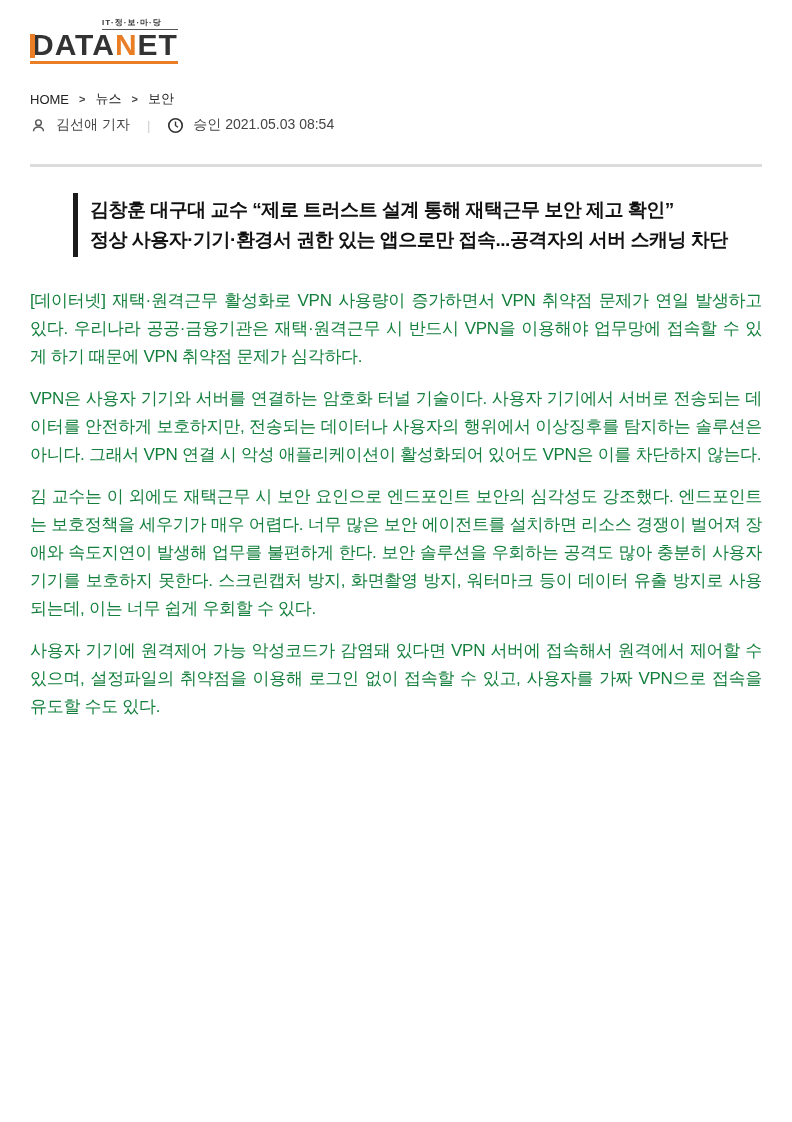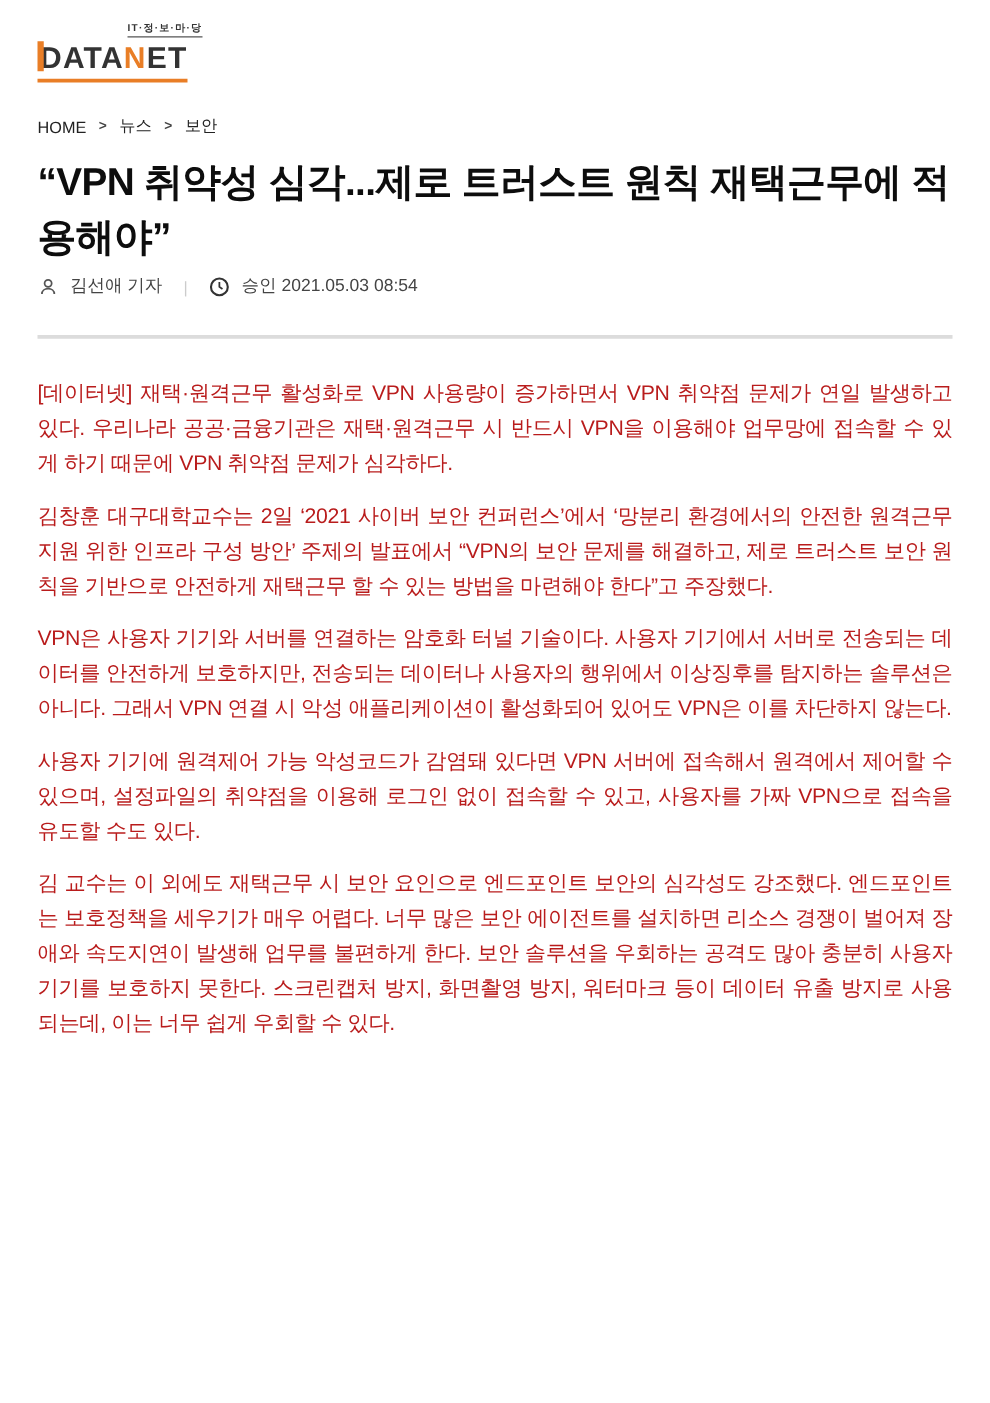--- a/index.html
+++ b/index.html
@@ -3,21 +3,21 @@
 <meta charset="utf-8">
 <style>
   html,body{margin:0;padding:0;background:#fff;}
   body{width:792px;min-height:1122px;font-family:"Liberation Sans","DejaVu Sans",sans-serif;color:#111;}
   .page{padding:16px 30px 40px 30px;box-sizing:border-box;}
 
   
   .logo{display:inline-block;text-decoration:none;cursor:pointer;margin-top:2px;}
   .logo-tagline{display:block;text-align:left;font-size:8px;letter-spacing:1px;color:#333;font-weight:bold;
     border-bottom:1px solid #555;padding-bottom:1px;margin-left:72px;line-height:10px;}
-  .logo-text{display:inline-block;font-weight:800;font-size:24px;letter-spacing:1px;line-height:30px;
+  .logo-text{display:inline-block;font-weight:800;font-size:30px;letter-spacing:1px;line-height:30px;
     border-bottom:3px solid #e97e26;padding-bottom:1px;font-family:"Liberation Sans",sans-serif;}
   .lg-dark{color:#333;}
   .lg-orange{color:#e97e26;}
   .logo-daccent{display:inline-block;width:5px;height:24px;background:#e97e26;vertical-align:baseline;
     margin-right:-3px;position:relative;top:3px;}
 
   
   .breadcrumb{margin-top:26px;font-size:13px;color:#222;display:flex;align-items:center;gap:10px;}
   .crumb{cursor:pointer;text-align:center;}
   .crumb-sep{color:#444;font-size:11px;font-weight:bold;}
@@ -35,21 +35,21 @@
   .rule{border:none;height:3px;background:#dcdcdc;margin:30px 0 0 0;}
 
   
   .subhead{margin:26px 0 0 43px;border-left:5px solid #1b1b1b;padding:2px 0 2px 12px;
     font-size:19px;line-height:30px;font-weight:700;color:#111;letter-spacing:-0.5px;word-break:break-all;}
   .subhead .sh-line{display:block;}
   .subhead .sh-line2{font-weight:600;}
 
   
   .body-text{margin-top:30px;}
-  .body-text p{margin:12px 0 14px 0;font-size:17px;line-height:28px;color:#b91c1c;
+  .body-text p{margin:12px 0 14px 0;font-size:17px;line-height:28px;color:#15803d;
     text-align:justify;word-break:break-all;letter-spacing:-0.3px;}
 </style>
 </head>
 <body>
 
 <div class="page">
 
   
   <a class="logo">
     <span class="logo-tagline">IT·정·보·마·당</span>
@@ -59,21 +59,20 @@
   
   <nav class="breadcrumb">
     <span class="crumb">HOME</span>
     <span class="crumb-sep">&gt;</span>
     <span class="crumb">뉴스</span>
     <span class="crumb-sep">&gt;</span>
     <span class="crumb">보안</span>
   </nav>
 
   
-  <h1 class="article-title">“VPN 취약성 심각...제로 트러스트 원칙 재택근무에 적용해야”</h1>
 
   
   <div class="byline">
     <span class="icon">
       <svg width="17" height="17" viewBox="0 0 24 24" fill="none" stroke="#555" stroke-width="2">
         <circle cx="12" cy="8" r="4"></circle>
         <path d="M5 20c0-3.5 3.1-6 7-6s7 2.5 7 6"></path>
       </svg>
     </span>
     <span>김선애 기자</span>
@@ -84,23 +83,26 @@
         <path d="M12 6.5V12l3.5 2.5" stroke-width="2"></path>
       </svg>
     </span>
     <span>승인 2021.05.03 08:54</span>
   </div>
 
   
   <hr class="rule">
 
   
+  <blockquote class="subhead">
+    <span class="sh-line">김창훈 대구대 교수 “제로 트러스트 설계 통해 재택근무 보안 제고 확인”</span>
+    <span class="sh-line sh-line2">정상 사용자·기기·환경서 권한 있는 앱으로만 접속...공격자의 서버 스캐닝 차단</span>
+  </blockquote>
 
   
   <div class="body-text">
     <p>[데이터넷] 재택·원격근무 활성화로 VPN 사용량이 증가하면서 VPN 취약점 문제가 연일 발생하고 있다. 우리나라 공공·금융기관은 재택·원격근무 시 반드시 VPN을 이용해야 업무망에 접속할 수 있게 하기 때문에 VPN 취약점 문제가 심각하다.</p>
-    <p>김창훈 대구대학교수는 2일 ‘2021 사이버 보안 컨퍼런스’에서 ‘망분리 환경에서의 안전한 원격근무 지원 위한 인프라 구성 방안’ 주제의 발표에서 “VPN의 보안 문제를 해결하고, 제로 트러스트 보안 원칙을 기반으로 안전하게 재택근무 할 수 있는 방법을 마련해야 한다”고 주장했다.</p>
     <p>VPN은 사용자 기기와 서버를 연결하는 암호화 터널 기술이다. 사용자 기기에서 서버로 전송되는 데이터를 안전하게 보호하지만, 전송되는 데이터나 사용자의 행위에서 이상징후를 탐지하는 솔루션은 아니다. 그래서 VPN 연결 시 악성 애플리케이션이 활성화되어 있어도 VPN은 이를 차단하지 않는다.</p>
+    <p>김 교수는 이 외에도 재택근무 시 보안 요인으로 엔드포인트 보안의 심각성도 강조했다. 엔드포인트는 보호정책을 세우기가 매우 어렵다. 너무 많은 보안 에이전트를 설치하면 리소스 경쟁이 벌어져 장애와 속도지연이 발생해 업무를 불편하게 한다. 보안 솔루션을 우회하는 공격도 많아 충분히 사용자 기기를 보호하지 못한다. 스크린캡처 방지, 화면촬영 방지, 워터마크 등이 데이터 유출 방지로 사용되는데, 이는 너무 쉽게 우회할 수 있다.</p>
     <p>사용자 기기에 원격제어 가능 악성코드가 감염돼 있다면 VPN 서버에 접속해서 원격에서 제어할 수 있으며, 설정파일의 취약점을 이용해 로그인 없이 접속할 수 있고, 사용자를 가짜 VPN으로 접속을 유도할 수도 있다.</p>
-    <p>김 교수는 이 외에도 재택근무 시 보안 요인으로 엔드포인트 보안의 심각성도 강조했다. 엔드포인트는 보호정책을 세우기가 매우 어렵다. 너무 많은 보안 에이전트를 설치하면 리소스 경쟁이 벌어져 장애와 속도지연이 발생해 업무를 불편하게 한다. 보안 솔루션을 우회하는 공격도 많아 충분히 사용자 기기를 보호하지 못한다. 스크린캡처 방지, 화면촬영 방지, 워터마크 등이 데이터 유출 방지로 사용되는데, 이는 너무 쉽게 우회할 수 있다.</p>
   </div>
 
 </div>
 
 </body></html>

